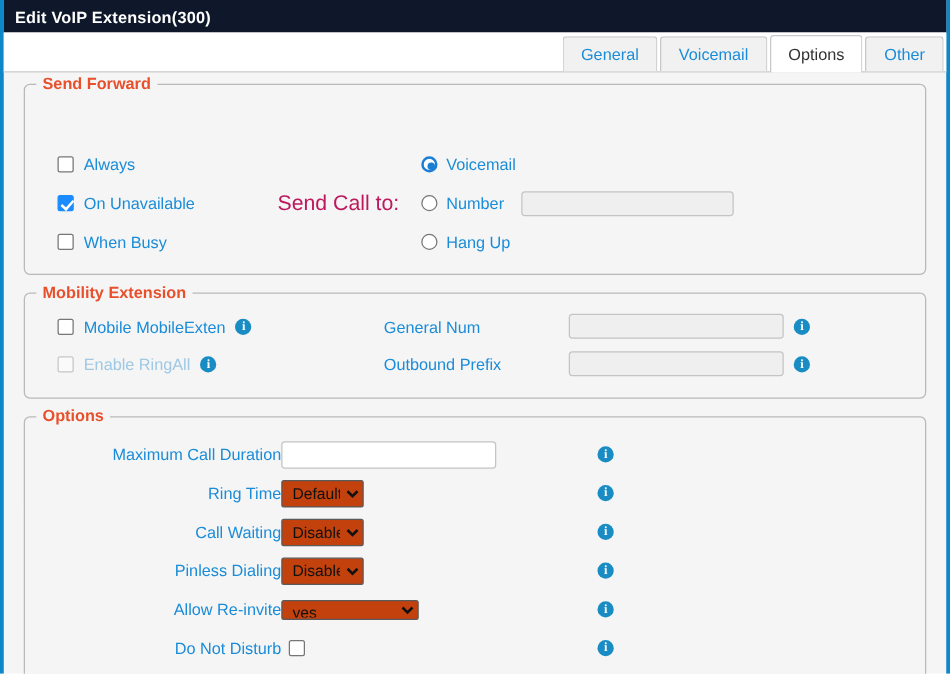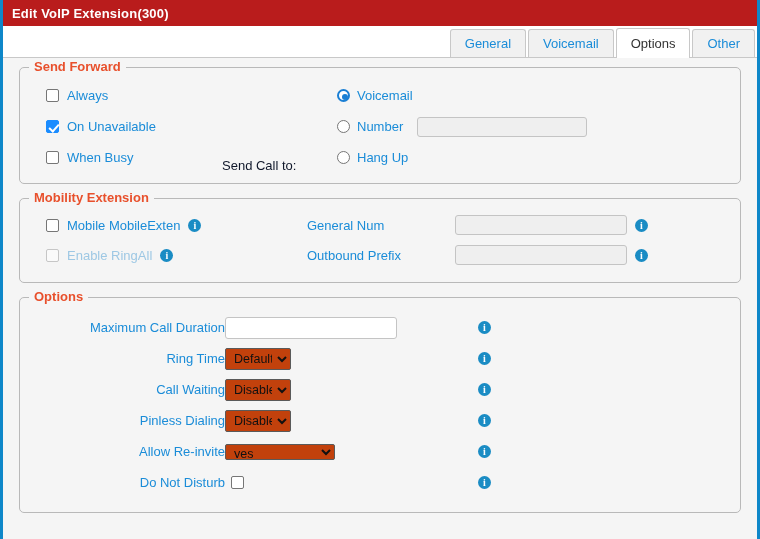--- a/index.html
+++ b/index.html
@@ -15,21 +15,21 @@
     position: relative;
     width: 760px; height: 539px;
     background: #f5f5f5;
     border-left: 3px solid #0e87c9;
     border-right: 3px solid #0e87c9;
   }
 
   
   .titlebar {
     height: 26px;
-    background: #b91c1c;
+    background: #0f172a;
     color: #ffffff;
     font-size: 13px;
     font-weight: bold;
     display: flex;
     align-items: center;
     padding-left: 9px;
     letter-spacing: .2px;
   }
 
   
@@ -188,33 +188,34 @@
     display: inline-block;
     vertical-align: middle;
     flex: none;
     cursor: pointer;
     user-select: none;
   }
 
   
   .cf-grid {
     display: flex;
-    align-items: flex-end;
+    align-items: center;
+    margin-top: 36px;
   }
   .cf-col-left { width: 190px; padding-left: 14px; }
   .cf-row {
     display: flex;
     align-items: center;
     gap: 8px;
     height: 31px;
   }
   .cf-col-mid {
     width: 115px;
-    font-size: 13px;
-    color: #0f172a;
+    font-size: 17px;
+    color: #be185d;
   }
   .cf-col-right { flex: 1; }
   .cf-row-r {
     display: flex;
     align-items: center;
     gap: 7px;
     height: 31px;
   }
 
   

